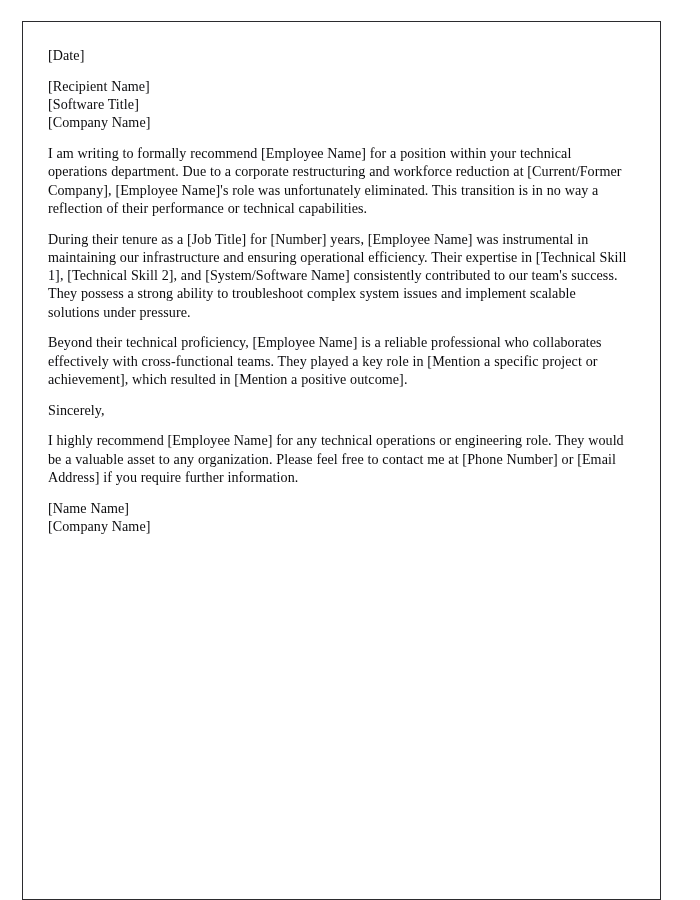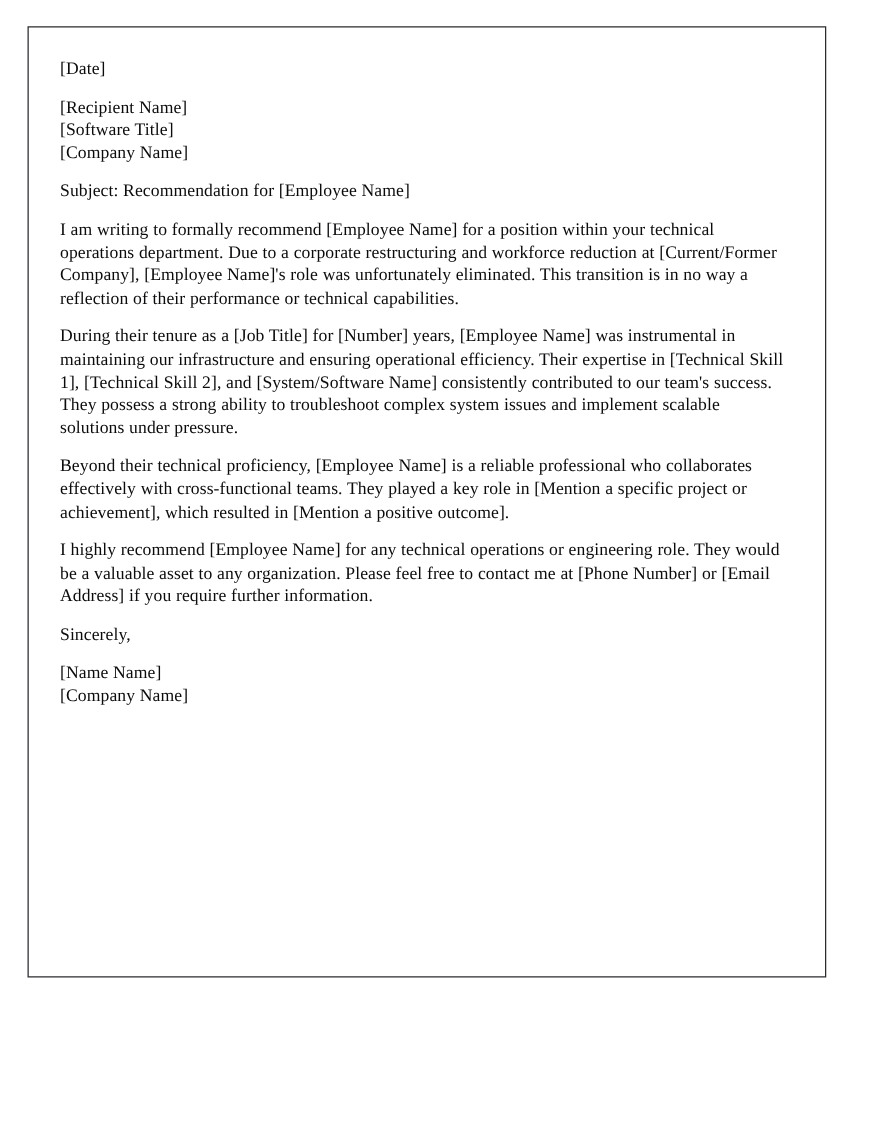--- a/index.html
+++ b/index.html
@@ -23,21 +23,21 @@
     width: 700px;
     height: 900px;
     background: #ffffff;
     overflow: hidden;
   }
   .letter-sheet {
     position: absolute;
     left: 22px;
     top: 21px;
     width: 639px;
-    height: 761px;
+    height: 879px;
     border: 1.6px solid #2b2b2e;
     background: #ffffff;
     box-sizing: border-box;
   }
   .letter-body {
     position: absolute;
     left: 25px;
     top: 24px;
     width: 582px;
   }
@@ -75,43 +75,40 @@
       <div class="blk">
         <span class="line">[Date]</span>
       </div>
 
       <div class="blk addr-block">
         <span class="line">[Recipient Name]</span>
         <span class="line">[Software Title]</span>
         <span class="line">[Company Name]</span>
       </div>
 
-      <div class="blk">
-        <span class="line">Subject: Recommendation for [Employee Name]</span>
-      </div>
 
 
       <div class="blk">
         <span class="para">I am writing to formally recommend [Employee Name] for a position within your technical operations department. Due to a corporate restructuring and workforce reduction at [Current/Former Company], [Employee Name]'s role was unfortunately eliminated. This transition is in no way a reflection of their performance or technical capabilities.</span>
       </div>
 
       <div class="blk">
         <span class="para">During their tenure as a [Job Title] for [Number] years, [Employee Name] was instrumental in maintaining our infrastructure and ensuring operational efficiency. Their expertise in [Technical Skill 1], [Technical Skill 2], and [System/Software Name] consistently contributed to our team's success. They possess a strong ability to troubleshoot complex system issues and implement scalable solutions under pressure.</span>
       </div>
 
       <div class="blk">
         <span class="para">Beyond their technical proficiency, [Employee Name] is a reliable professional who collaborates effectively with cross-functional teams. They played a key role in [Mention a specific project or achievement], which resulted in [Mention a positive outcome].</span>
       </div>
 
       <div class="blk">
-        <span class="para">I highly recommend [Employee Name] for any technical operations or engineering role. They would be a valuable asset to any organization. Please feel free to contact me at [Phone Number] or [Email Address] if you require further information.</span>
+        <span class="line">Sincerely,</span>
       </div>
 
       <div class="blk">
-        <span class="line">Sincerely,</span>
+        <span class="para">I highly recommend [Employee Name] for any technical operations or engineering role. They would be a valuable asset to any organization. Please feel free to contact me at [Phone Number] or [Email Address] if you require further information.</span>
       </div>
 
       <div class="blk addr-block">
         <span class="line">[Name Name]</span>
         <span class="line">[Company Name]</span>
       </div>
 
     </div>
   </div>
 </div>

